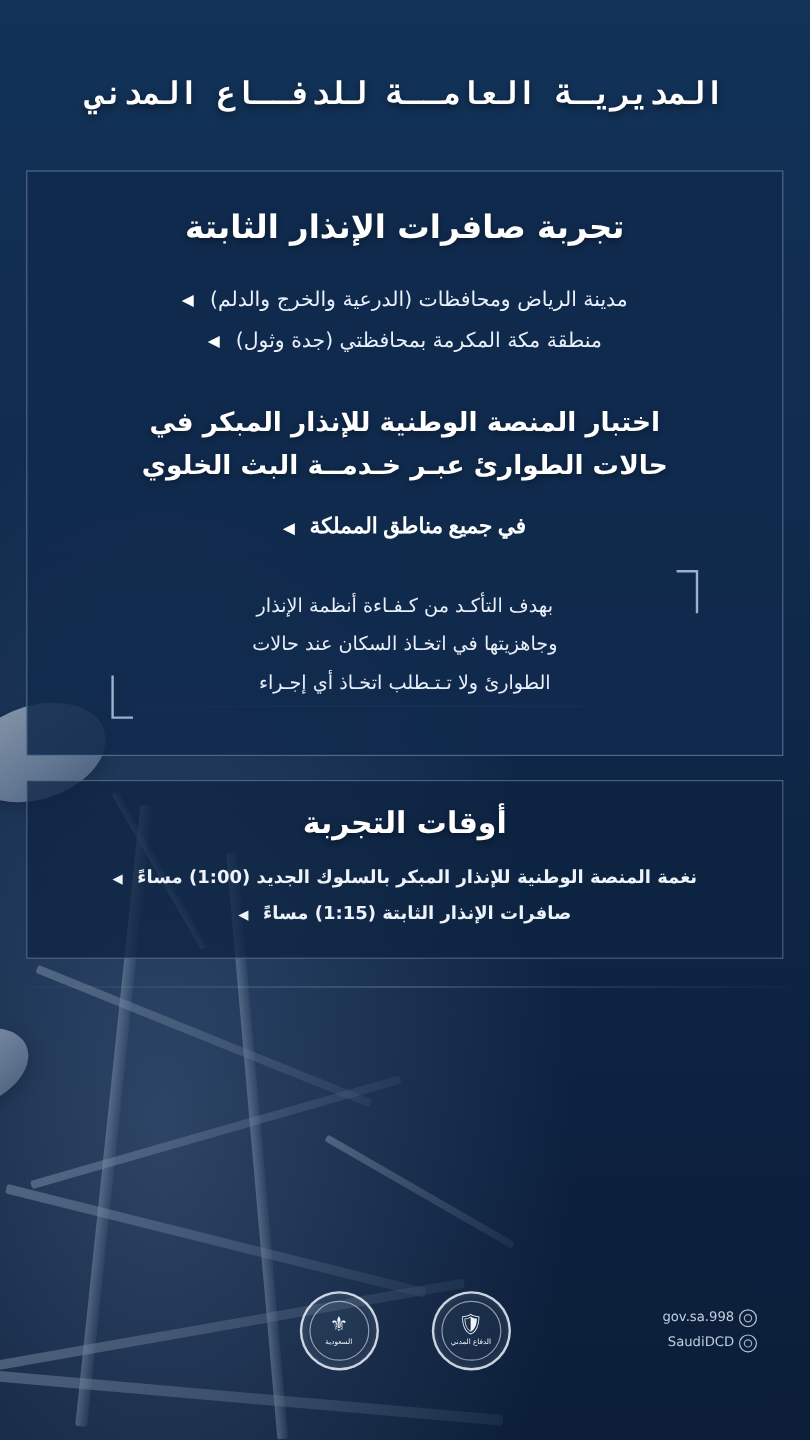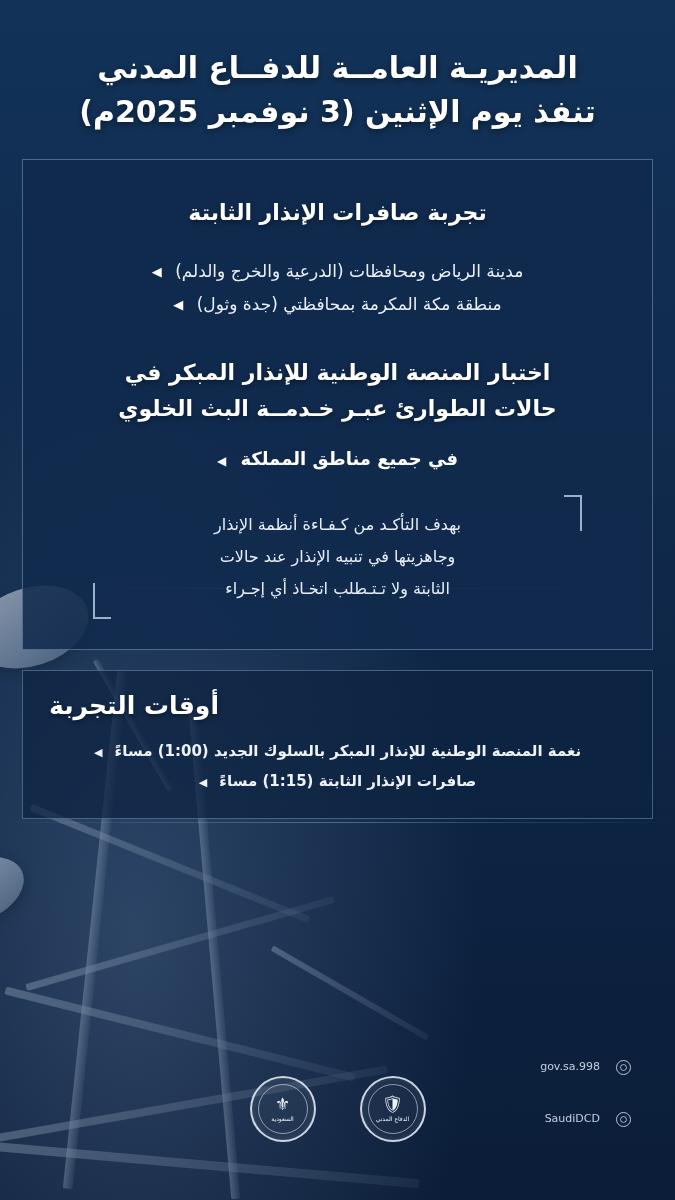--- a/index.html
+++ b/index.html
@@ -54,44 +54,45 @@
     background: linear-gradient(90deg, rgba(255,255,255,0.0), rgba(180,205,240,0.35), rgba(255,255,255,0.0));
   }
 
   
   .header {
     position: relative;
     padding: 46px 34px 10px 34px;
     text-align: center;
   }
   .header h1 {
-    margin: 0;
-    font-size: 30px;
+    margin: 16px;
+    font-size: 26px;
     line-height: 1.45;
     font-weight: bold;
     letter-spacing: 0px;
     text-shadow: 0 2px 6px rgba(0,0,0,0.45);
+    font-family: Liberation Mono, monospace;
   }
   .header h1 .line2 { display: block; }
 
   
   .panel {
     position: relative;
     margin: 16px 22px 0 22px;
     background: rgba(16,42,77,0.86);
     border: 1px solid rgba(150,180,215,0.45);
     padding: 26px 26px 30px 26px;
     box-sizing: border-box;
   }
   .panel-title {
     text-align: center;
-    font-size: 22px;
+    font-size: 27px;
     font-weight: bold;
     line-height: 1.4;
-    margin: 12px 0 26px 0;
+    margin: 2px 0 26px 0;
     text-shadow: 0 2px 5px rgba(0,0,0,0.4);
   }
   ul.bullets {
     list-style: none;
     margin: 16px;
     padding: 0;
     text-align: center;
   }
   ul.bullets li {
     font-size: 17px;
@@ -113,20 +114,21 @@
     font-weight: bold;
     line-height: 1.65;
     margin: 34px 10px 20px 10px;
     text-shadow: 0 2px 5px rgba(0,0,0,0.4);
   }
   .kingdom {
     text-align: center;
     font-size: 18px;
     font-weight: bold;
     margin: 10px 0 26px 0;
+    font-family: Liberation Serif, serif;
   }
   .kingdom .tri {
     display: inline-block;
     margin-right: 8px;
     font-size: 12px;
   }
 
   
   .note {
     position: relative;
@@ -157,21 +159,21 @@
   
   .times {
     position: relative;
     margin: 20px 22px 0 22px;
     background: rgba(13,35,65,0.72);
     border: 1px solid rgba(150,180,215,0.42);
     padding: 18px 26px 22px 26px;
     box-sizing: border-box;
   }
   .times-title {
-    text-align: left;
+    text-align: center;
     font-size: 25px;
     font-weight: bold;
     margin: 2px 0 16px 0;
     text-shadow: 0 2px 5px rgba(0,0,0,0.4);
   }
   ul.times-list {
     list-style: none;
     margin: 0;
     padding: 0;
     text-align: center;
@@ -197,21 +199,21 @@
   }
   .handles {
     position: absolute;
     right: 44px;
     bottom: 70px;
     text-align: right;
     font-size: 11px;
     color: rgba(225,235,248,0.85);
     line-height: 1.9;
   }
-  .handles .row { display: flex; align-items: center; justify-content: flex-start; gap: 16px; margin-top: 31px; }
+  .handles .row { display: flex; align-items: center; justify-content: flex-start; gap: 4px; }
   .handles .bubble {
     width: 13px; height: 13px;
     border-radius: 50%;
     border: 1px solid rgba(225,235,248,0.8);
     display: inline-block;
     position: relative;
   }
   .handles .bubble::after {
     content: "";
     position: absolute;
@@ -267,21 +269,20 @@
     <div class="beam" style="left:20px; top:600px; width:440px; height:9px; transform:rotate(5deg);"></div>
     <div class="beam" style="left:170px; top:90px; width:6px; height:150px; transform:rotate(-30deg);"></div>
     <div class="beam" style="left:300px; top:430px; width:180px; height:6px; transform:rotate(30deg);"></div>
   </div>
   <div class="glowline" style="top:588px;"></div>
   <div class="glowline" style="top:822px;"></div>
 
   <div class="header">
     <h1>
       <span>المديريـة العامــة للدفــاع المدني</span>
-      <span class="line2">تنفذ يوم الإثنين (3 نوفمبر 2025م)</span>
     </h1>
   </div>
 
   <div class="panel">
 
     <div class="panel-title">تجربة صافرات الإنذار الثابتة</div>
 
     <ul class="bullets">
       <li>
         <span>مدينة الرياض ومحافظات (الدرعية والخرج والدلم)</span>
@@ -298,22 +299,22 @@
       <div>حالات الطوارئ عبـر خـدمــة البث الخلوي</div>
     </div>
 
     <div class="kingdom">
       <span>في جميع مناطق المملكة</span>
       <span class="tri">◀</span>
     </div>
 
     <div class="note">
       <div>بهدف التأكـد من كـفـاءة أنظمة الإنذار</div>
-      <div>وجاهزيتها في تنبيه الإنذار عند حالات</div>
-      <div>الثابتة ولا تـتـطلب اتخـاذ أي إجـراء</div>
+      <div>وجاهزيتها في اتخـاذ السكان عند حالات</div>
+      <div>الطوارئ ولا تـتـطلب اتخـاذ أي إجـراء</div>
     </div>
   </div>
 
   <div class="times">
     <div class="times-title">أوقات التجربة</div>
     <ul class="times-list">
       <li>
         <span>نغمة المنصة الوطنية للإنذار المبكر بالسلوك الجديد (1:00) مساءً</span>
         <span class="tri">◀</span>
       </li>

